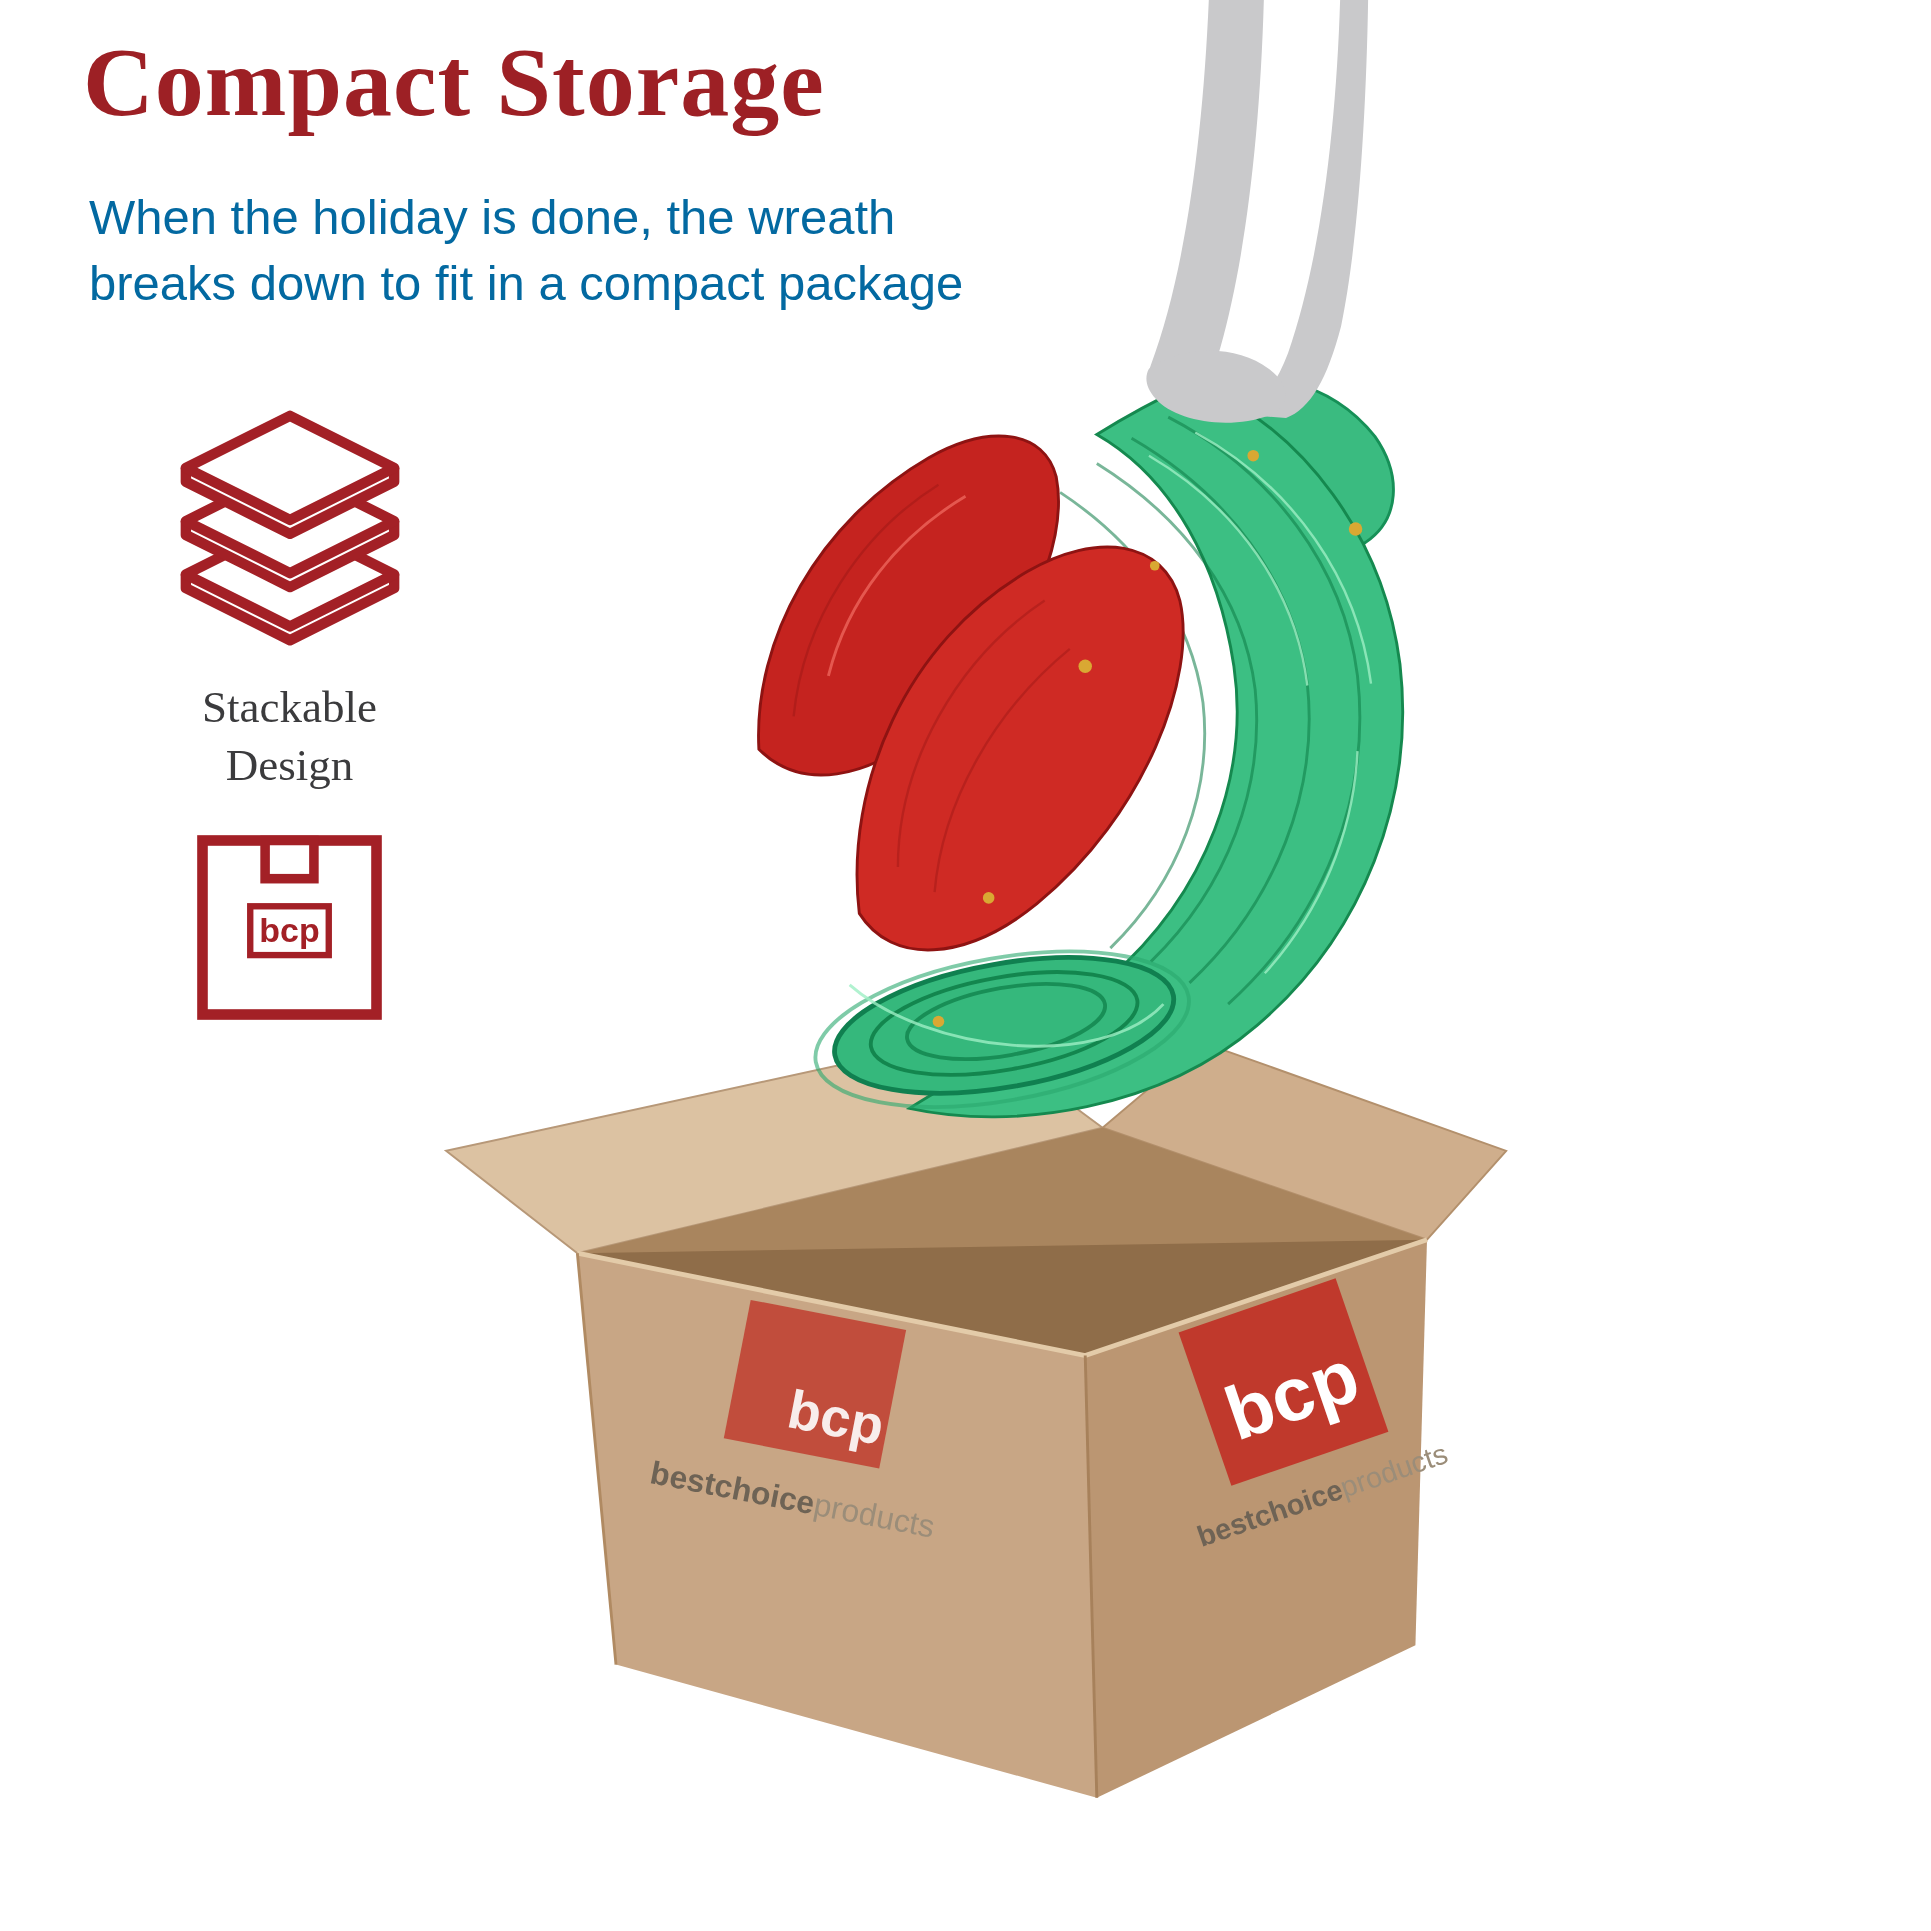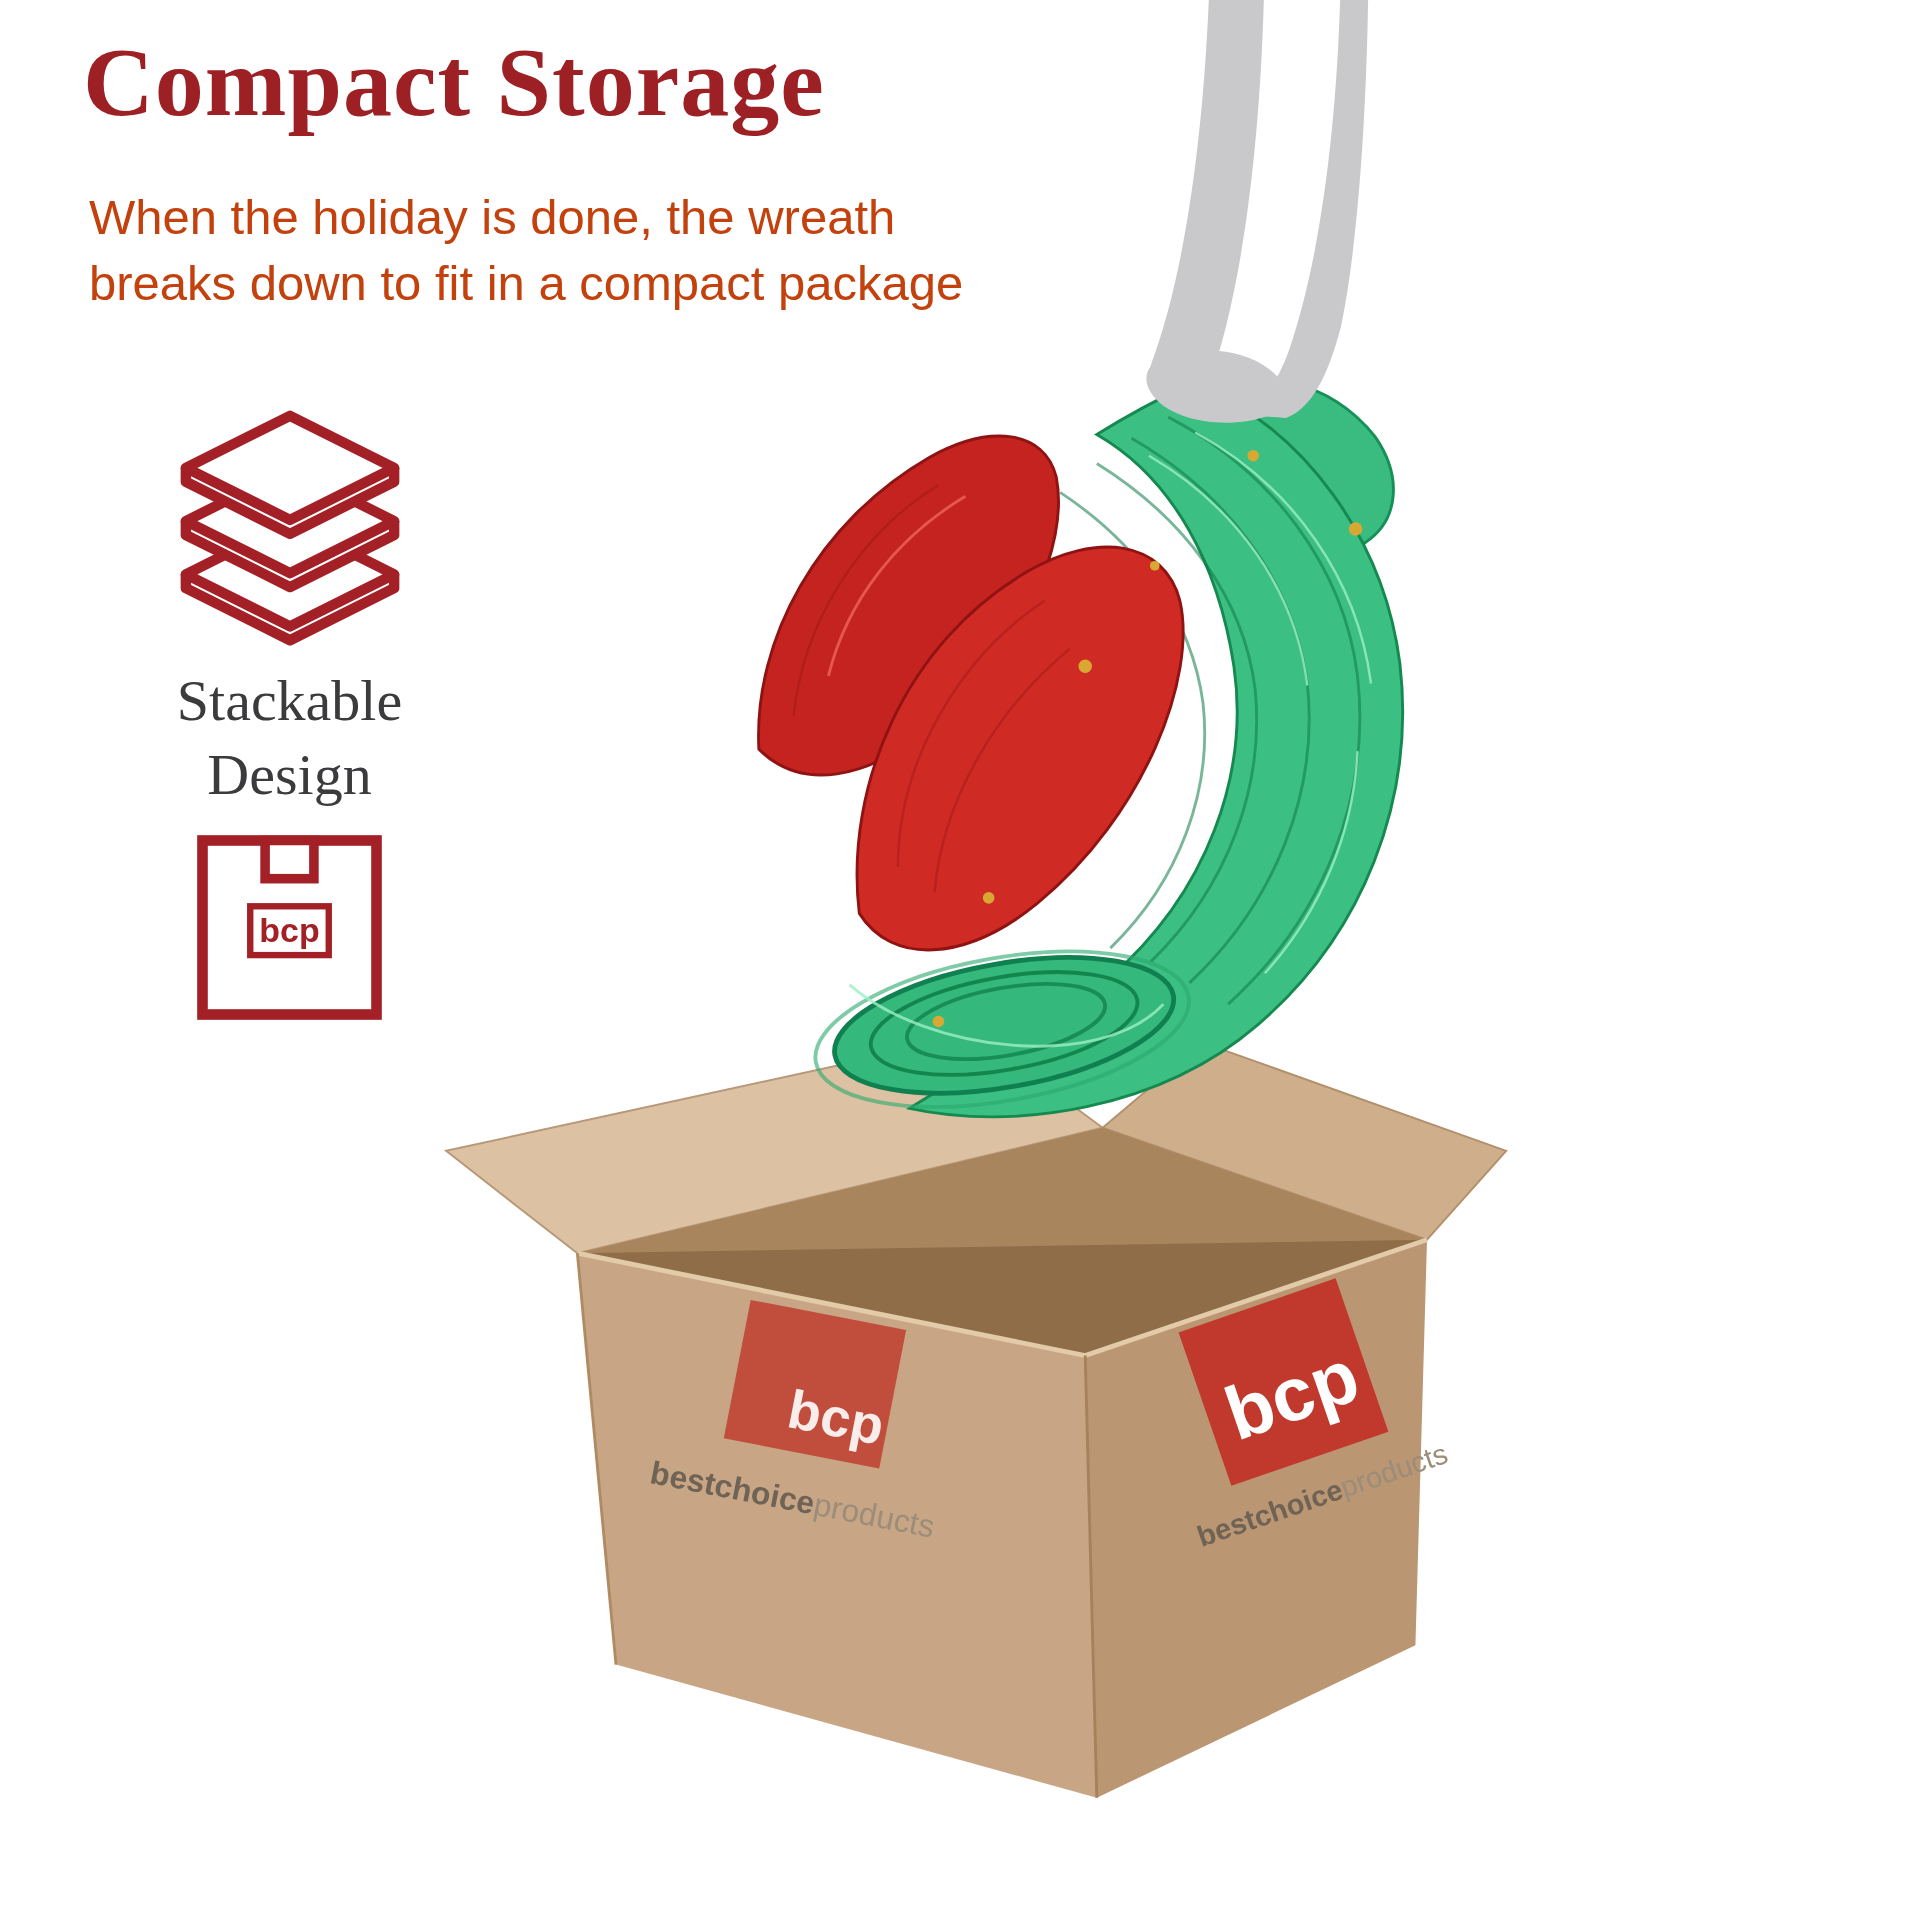--- a/index.html
+++ b/index.html
@@ -1,24 +1,24 @@
 <!DOCTYPE html>
 <html><head>
 <meta charset="utf-8">
 <style>
   html,body{margin:0;padding:0;background:#ffffff;}
   .canvas{position:relative;width:1931px;height:1931px;background:#ffffff;overflow:hidden;
           font-family:"Liberation Sans",sans-serif;}
   .title{position:absolute;left:83px;top:26px;font-family:"Liberation Serif",serif;
          font-weight:700;font-size:98px;color:#9d2025;letter-spacing:1px;}
   .subtitle{position:absolute;left:89px;top:185px;font-size:49px;line-height:1.34;
-            color:#c2410c;white-space:pre-line;}
+            color:#0369a1;white-space:pre-line;}
   .feature{position:absolute;width:319px;text-align:center;}
-  .feature .label{font-family:"Liberation Serif",serif;font-size:58px;line-height:1.28;
-                  color:#3b3b3d;white-space:pre-line;margin-top:7px;}
+  .feature .label{font-family:"Liberation Serif",serif;font-size:45px;line-height:1.28;
+                  color:#3b3b3d;white-space:pre-line;margin-top:22px;}
   .f1{left:130px;top:410px;}
   .f2{left:130px;top:832px;}
   .illustration{position:absolute;left:0;top:0;}
 </style>
 </head>
 <body>
 
 <div class="canvas">
 
   <div class="title">Compact Storage</div>

